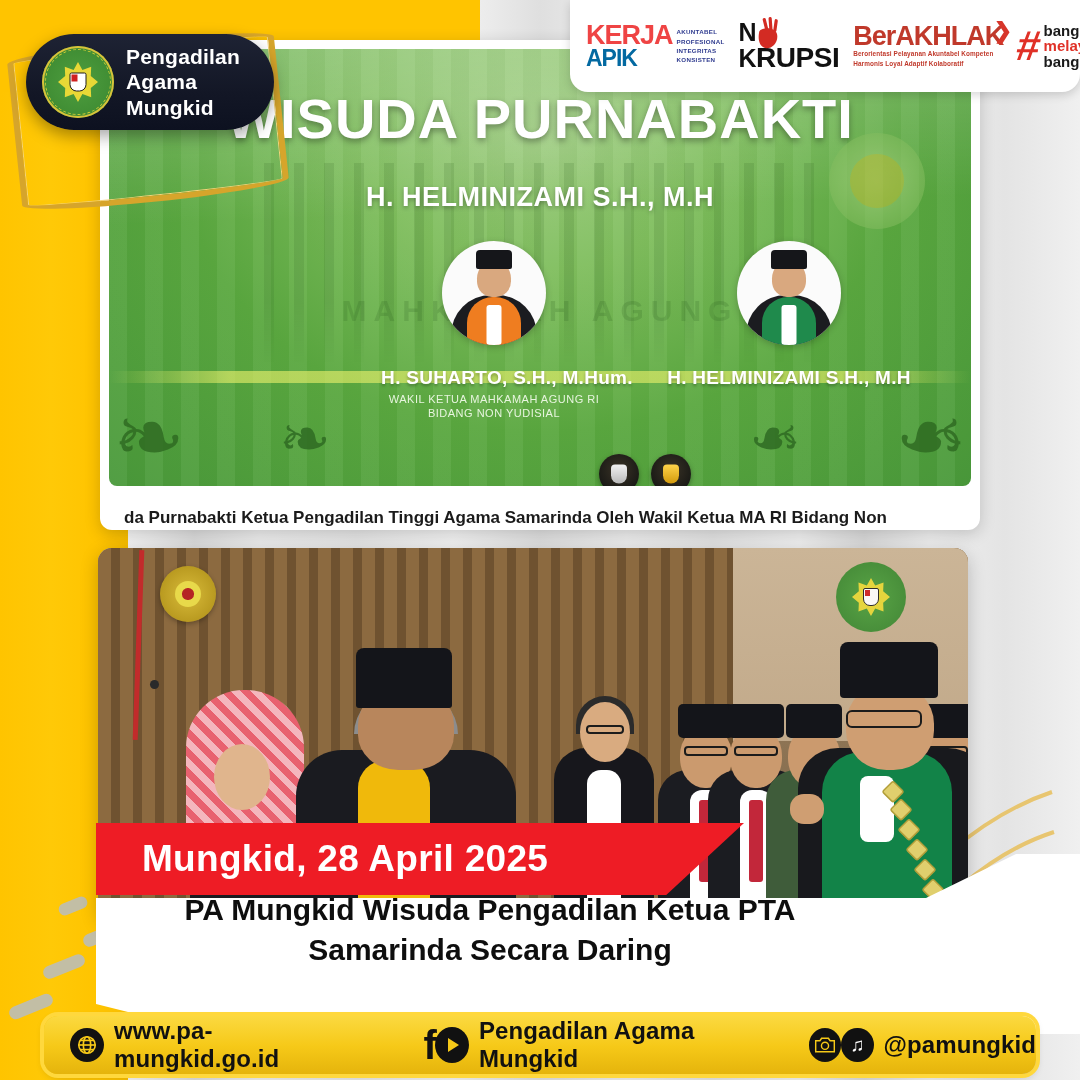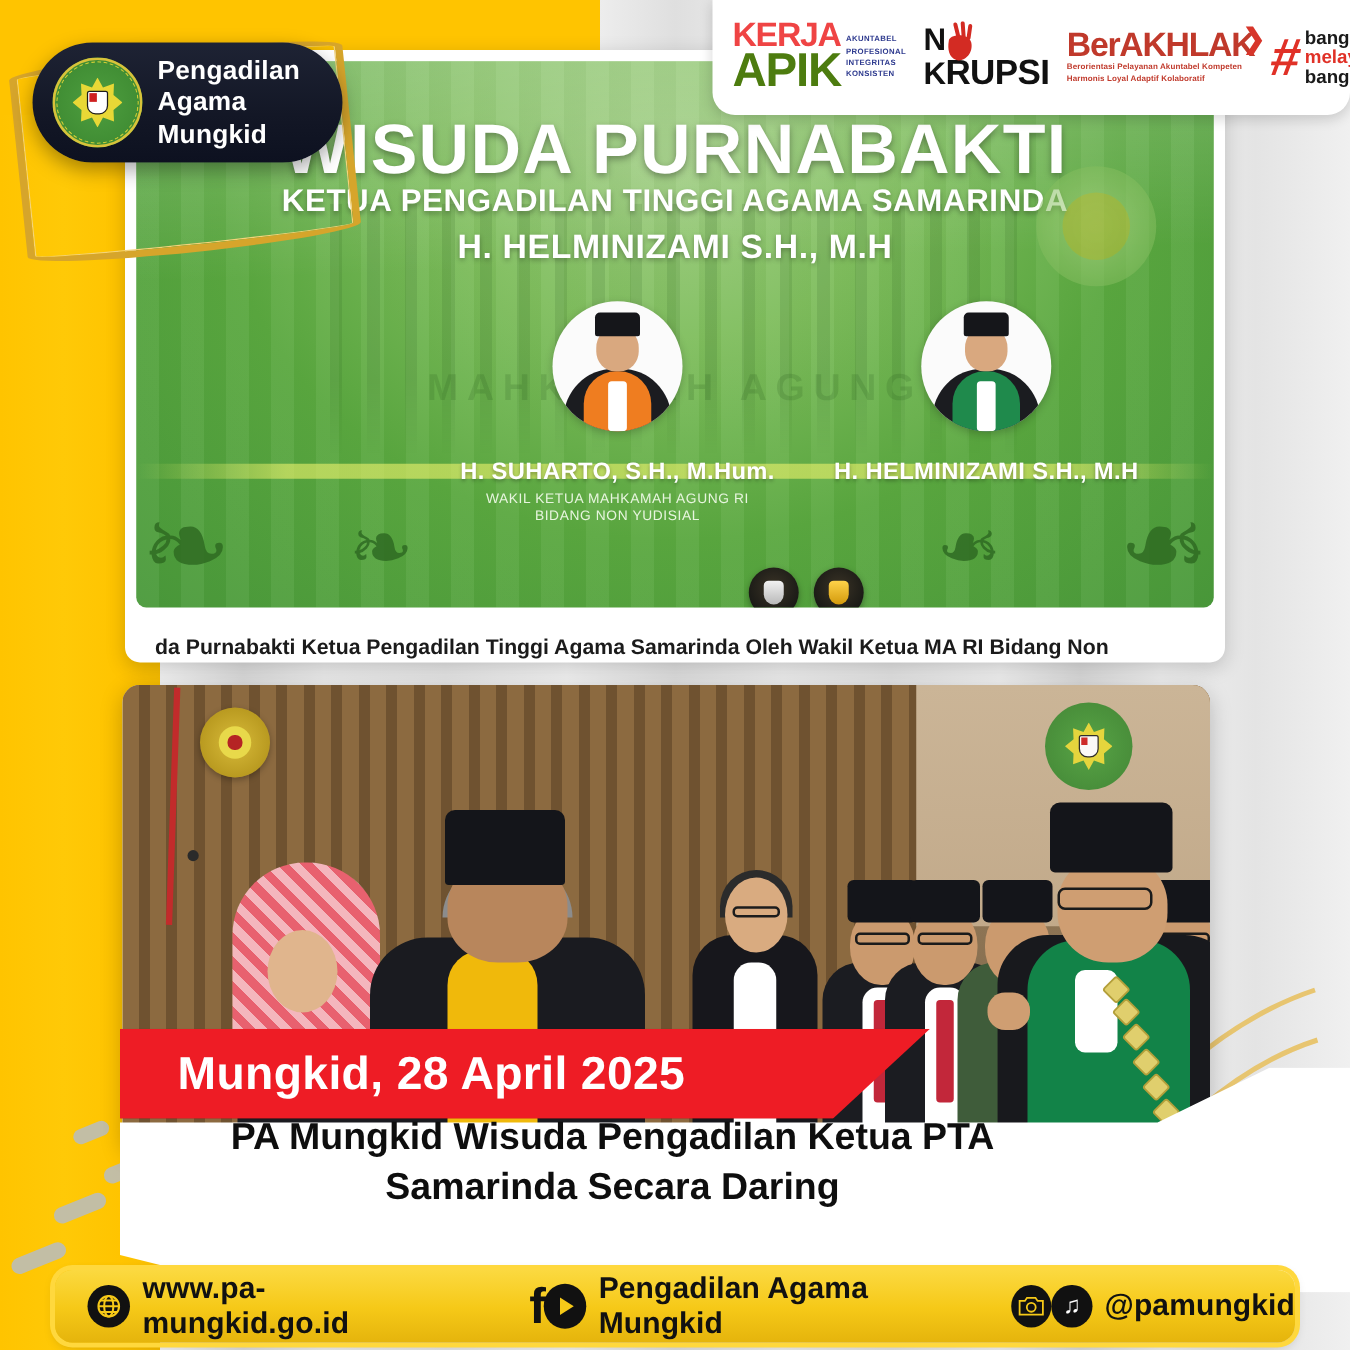--- a/index.html
+++ b/index.html
@@ -110,21 +110,21 @@
   .p-robe.orange{background:#ef7d20;}
   .p-robe.green{background:#1f8a4c;}
   .p-collar{position:absolute;left:50%;bottom:0px;transform:translateX(-50%);
             width:15px;height:40px;background:#fff;border-radius:3px;}
 
   .pname{
     position:absolute;top:318px;width:320px;text-align:center;
     font-size:19px;font-weight:bold;color:#fff;letter-spacing:.3px;
     text-shadow:0 2px 3px rgba(0,0,0,.3);
   }
-  .pname.left{left:225px;}
+  .pname.left{left:238px;}
   .pname.right{left:520px;}
   .ptitle{
     position:absolute;top:344px;width:320px;text-align:center;
     font-size:11px;color:#e7f5de;line-height:1.25;letter-spacing:.5px;
   }
   .ptitle.left{left:225px;}
   .ptitle.right{left:520px;}
 
   .medal{
     position:absolute;top:405px;width:40px;height:40px;border-radius:50%;
@@ -190,21 +190,21 @@
   
   .logobar{
     position:absolute;left:570px;top:0;width:510px;height:92px;
     background:#fff;border-radius:0 0 18px 18px;
     box-shadow:0 3px 10px rgba(0,0,0,.16);
     display:flex;align-items:center;gap:14px;padding:0 16px;box-sizing:border-box;
   }
   .kerja{display:flex;align-items:center;gap:4px;}
   .kerja-words{line-height:.88;}
   .kerja-words .k1{font-size:27px;font-weight:bold;color:#ef4444;letter-spacing:-1px;}
-  .kerja-words .k2{font-size:38px;font-weight:bold;color:#4d7c0f;letter-spacing:-1px;}
+  .kerja-words .k2{font-size:23px;font-weight:bold;color:#0369a1;letter-spacing:-1px;}
   .kerja-vals{font-size:6.2px;font-weight:bold;color:#2f3b8f;line-height:1.5;letter-spacing:.3px;}
 
   .nokor{display:flex;align-items:center;position:relative;}
   .nokor .nk{font-size:25px;font-weight:bold;color:#111;letter-spacing:-.5px;line-height:.95;}
   .nokor .hand{position:absolute;left:13px;top:-4px;width:30px;height:34px;}
 
   .berakhlak{position:relative;}
   .berakhlak .ba{font-size:27px;font-weight:bold;color:#c0392b;letter-spacing:-1px;line-height:.95;}
   .berakhlak .bs{font-size:6.4px;font-weight:bold;color:#c0392b;line-height:1.5;letter-spacing:.1px;}
   .berakhlak .tick{position:absolute;right:-9px;top:-6px;font-size:22px;color:#d7352a;font-weight:bold;}
@@ -367,21 +367,20 @@
   </svg>
 
   <div class="banner-card">
     <div class="banner-inner">
 
       <div class="ray h"></div>
       <div class="banner-hall"></div>
       <div class="hall-word">MAHKAMAH AGUNG</div>
 
       <div class="banner-title">WISUDA PURNABAKTI</div>
-      <div class="banner-sub1">KETUA PENGADILAN TINGGI AGAMA SAMARINDA</div>
       <div class="banner-sub2">H. HELMINIZAMI S.H., M.H</div>
 
       <div class="banner-logo-wm"></div>
 
       <div class="portrait left">
         <div class="p-body"></div>
         <div class="p-robe orange"></div>
         <div class="p-collar"></div>
         <div class="p-head"></div>
         <div class="p-cap"></div>

